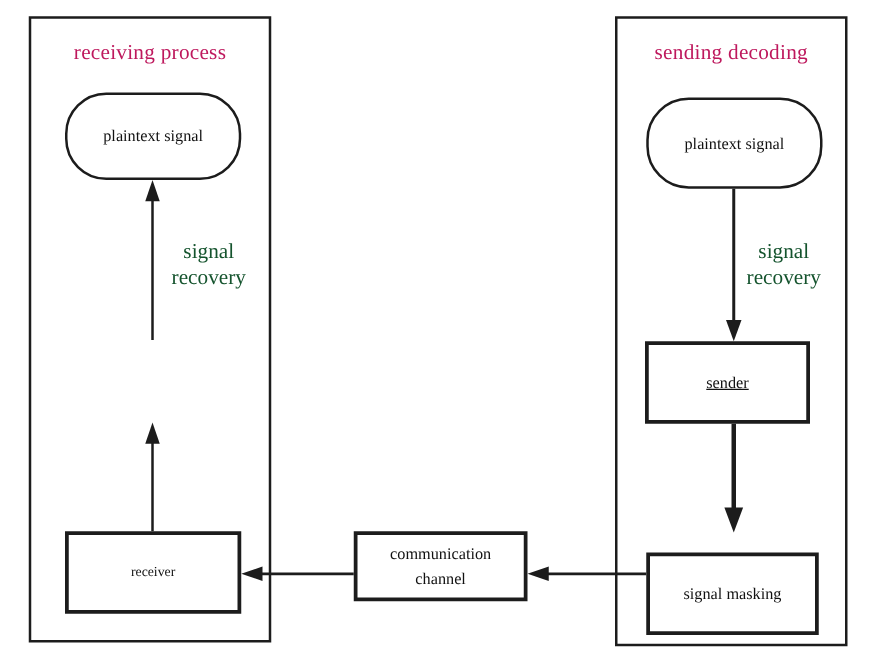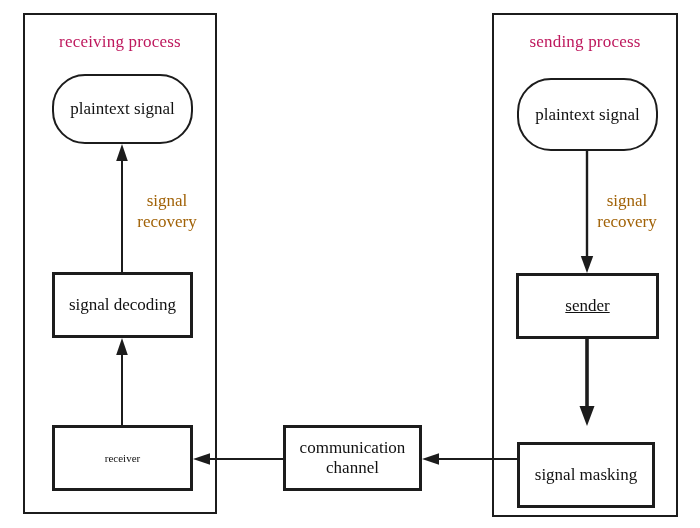--- a/index.html
+++ b/index.html
@@ -21,70 +21,69 @@
   }
   .node {
     position: absolute;
     border: 3px solid #1c1c1c;
     background: #ffffff;
     display: flex;
     flex-direction: column;
     align-items: center;
     justify-content: center;
     text-align: center;
-    font-size: 17px;
+    font-size: 13px;
     line-height: 20px;
   }
   .stadium {
     border-width: 2.5px;
     border-radius: 33px;
     background: transparent;
   }
   .edge-label {
     position: absolute;
     text-align: center;
     font-size: 17px;
     line-height: 21px;
-    color: #a16207;
+    color: #14532d;
   }
   .edge-label span, .node span { display: block; }
   svg.arrows {
     position: absolute;
     left: 0; top: 0;
     width: 700px; height: 528px;
     pointer-events: none;
   }
 </style>
 </head>
 <body>
 
 <div class="canvas">
 
   <div class="container-box" style="left:23px; top:13px; width:194px; height:501px;"></div>
   <div class="container-title" style="left:23px; top:32px; width:194px;">receiving process</div>
 
   <div class="container-box" style="left:492px; top:13px; width:186px; height:504px;"></div>
-  <div class="container-title" style="left:492px; top:32px; width:186px;">sending process</div>
+  <div class="container-title" style="left:492px; top:32px; width:186px;">sending decoding</div>
 
   <div class="node stadium" style="left:52px; top:74px; width:141px; height:70px;">plaintext signal</div>
 
-  <div class="node" style="left:52px; top:272px; width:141px; height:66px;">signal decoding</div>
 
   <div class="node" style="left:52px; top:425px; width:141px; height:66px; font-size:11px;">
     <span>receiver</span>
   </div>
 
-  <div class="node" style="left:283px; top:425px; width:139px; height:66px;">
+  <div class="node" style="left:283px; top:425px; width:139px; height:56px;">
     <span>communication</span>
     <span>channel</span>
   </div>
 
   <div class="node stadium" style="left:517px; top:78px; width:141px; height:73px; border-radius:34px;">plaintext signal</div>
 
-  <div class="node" style="left:516px; top:273px; width:143px; height:66px;text-decoration:underline;">sender</div>
+  <div class="node" style="left:516px; top:273px; width:132px; height:66px;text-decoration:underline;">sender</div>
 
   <div class="node" style="left:517px; top:426px; width:138px; height:66px;margin-top:16px;">signal masking</div>
 
   <div class="edge-label" style="left:128px; top:190px; width:78px;">
     <span>signal</span>
     <span>recovery</span>
   </div>
 
   <div class="edge-label" style="left:593px; top:190px; width:68px;">
     <span>signal</span>

